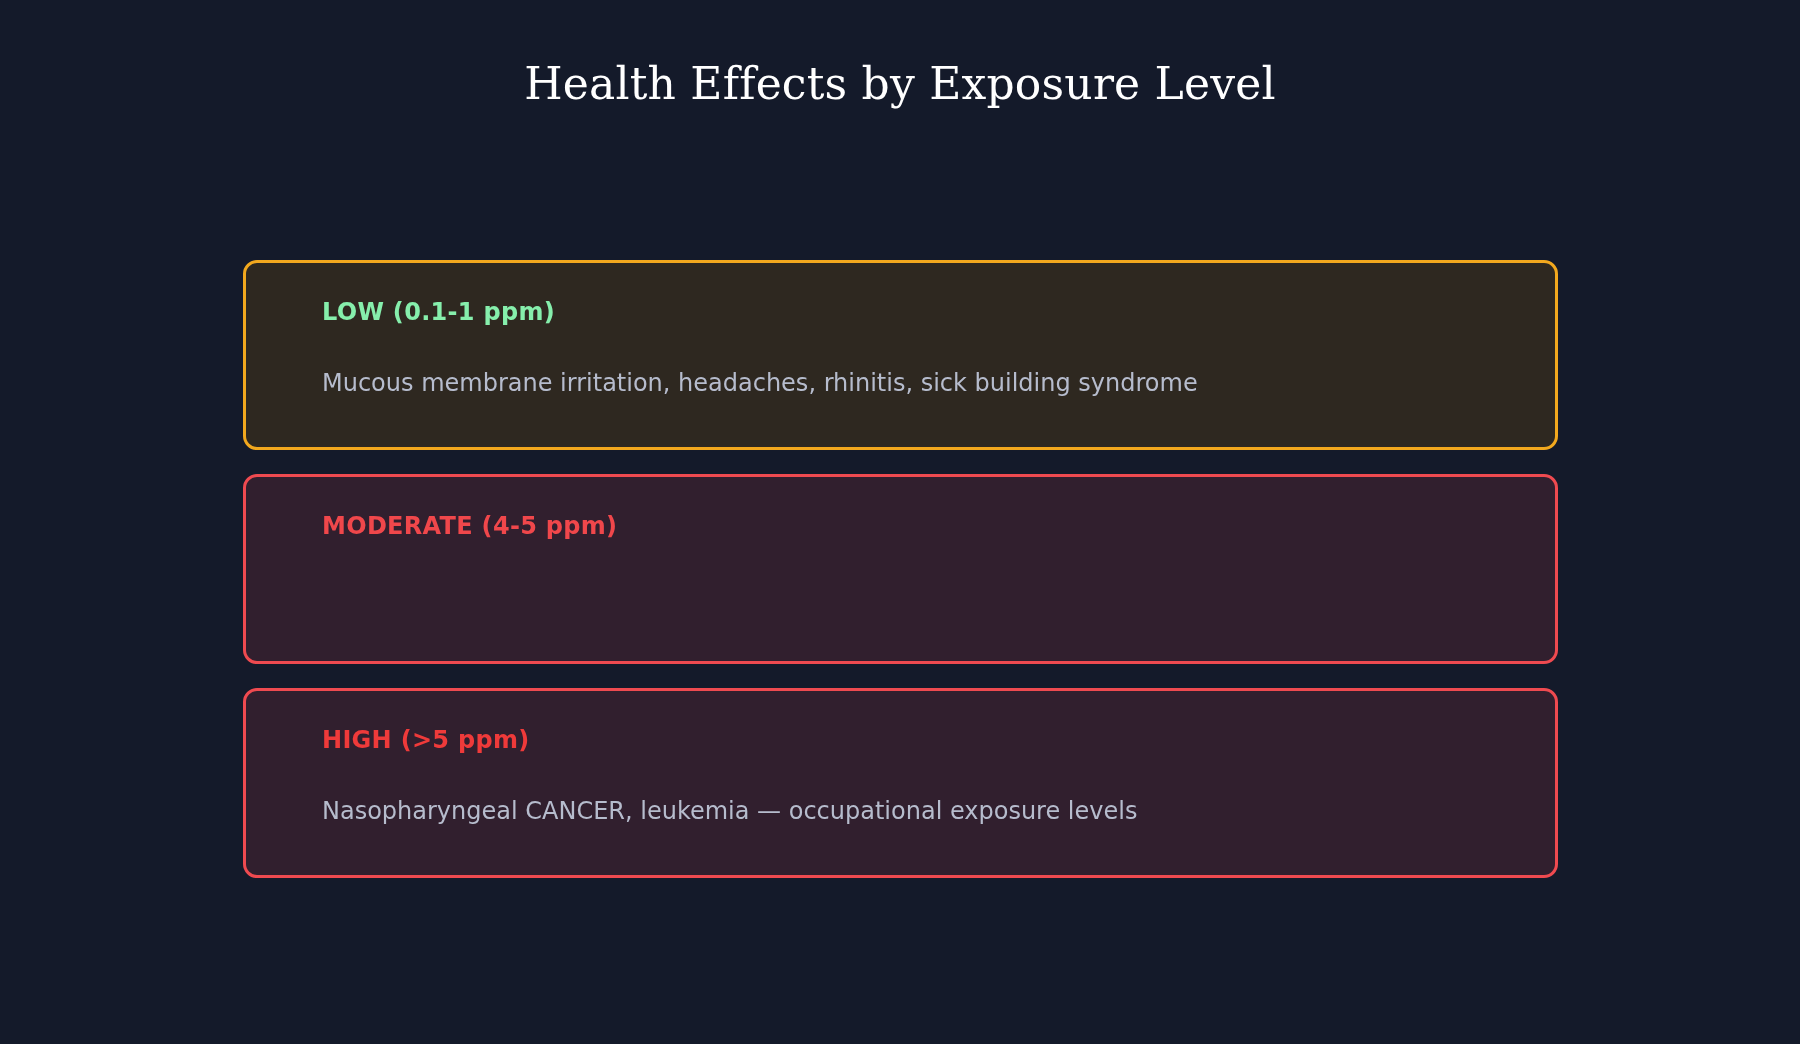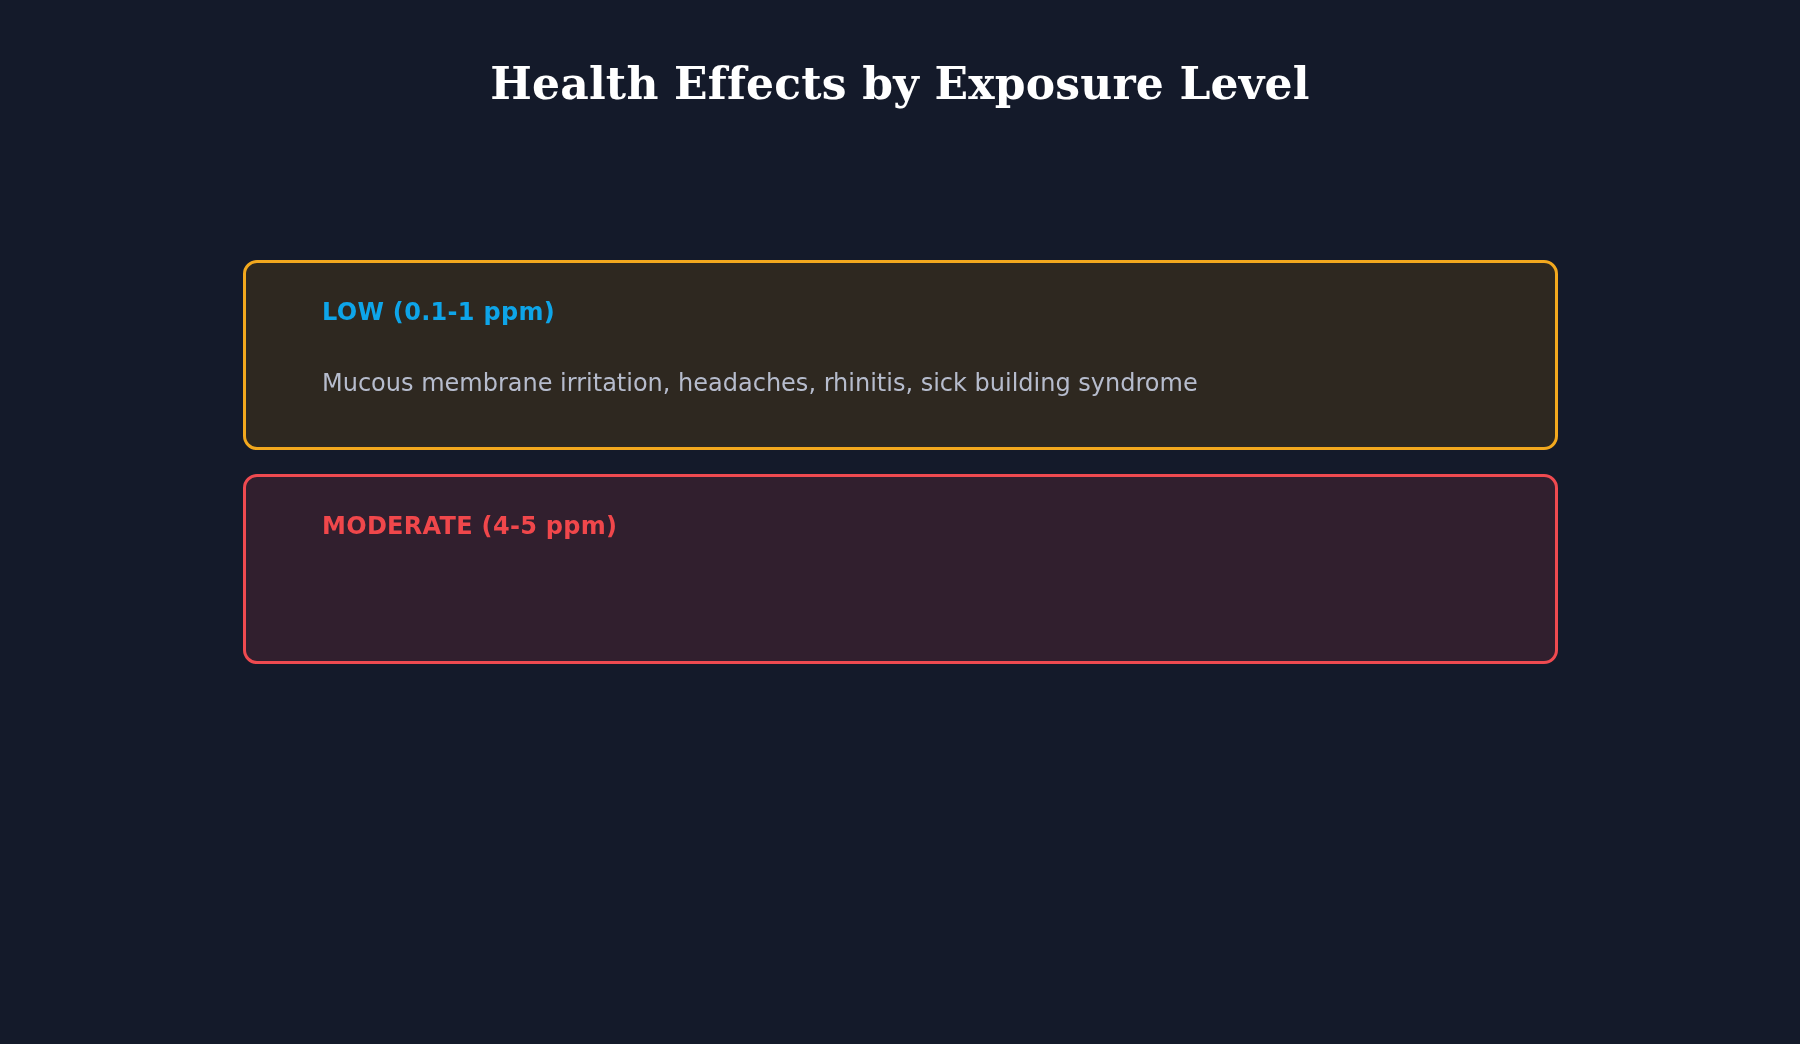--- a/index.html
+++ b/index.html
@@ -23,21 +23,21 @@
   }
 
   
   .page-title {
     position: absolute;
     top: 58px;
     left: 0;
     width: 1800px;
     text-align: center;
     font-family: "DejaVu Serif", "Liberation Serif", serif;
-    font-weight: bold;
+    font-weight: normal;
     font-size: 44px;
     letter-spacing: 0.2px;
     color: #ffffff;
     line-height: 1.2;
   }
 
   
   .cards {
     position: absolute;
     left: 243px;
@@ -75,21 +75,21 @@
     font-size: 24px;
     line-height: 1.4;
     color: #b6bccd;
   }
 
   
   .card.level-low {
     background: #2e2820;
     border-color: #f2a81e;
   }
-  .card.level-low .card-heading { color: #0ea5e9; }
+  .card.level-low .card-heading { color: #86efac; }
 
   
   .card.level-moderate {
     background: #311f2e;
     border-color: #ef4a50;
   }
   .card.level-moderate .card-heading { color: #f0474b; }
 
   
   .card.level-high {
@@ -109,15 +109,19 @@
 
     <section class="card level-low">
       <div class="card-heading">LOW (0.1-1 ppm)</div>
       <div class="card-body">Mucous membrane irritation, headaches, rhinitis, sick building syndrome</div>
     </section>
 
     <section class="card level-moderate">
       <div class="card-heading">MODERATE (4-5 ppm)</div>
     </section>
 
+    <section class="card level-high">
+      <div class="card-heading">HIGH (&gt;5 ppm)</div>
+      <div class="card-body">Nasopharyngeal CANCER, leukemia — occupational exposure levels</div>
+    </section>
 
   </div>
 </div>
 
 </body></html>

